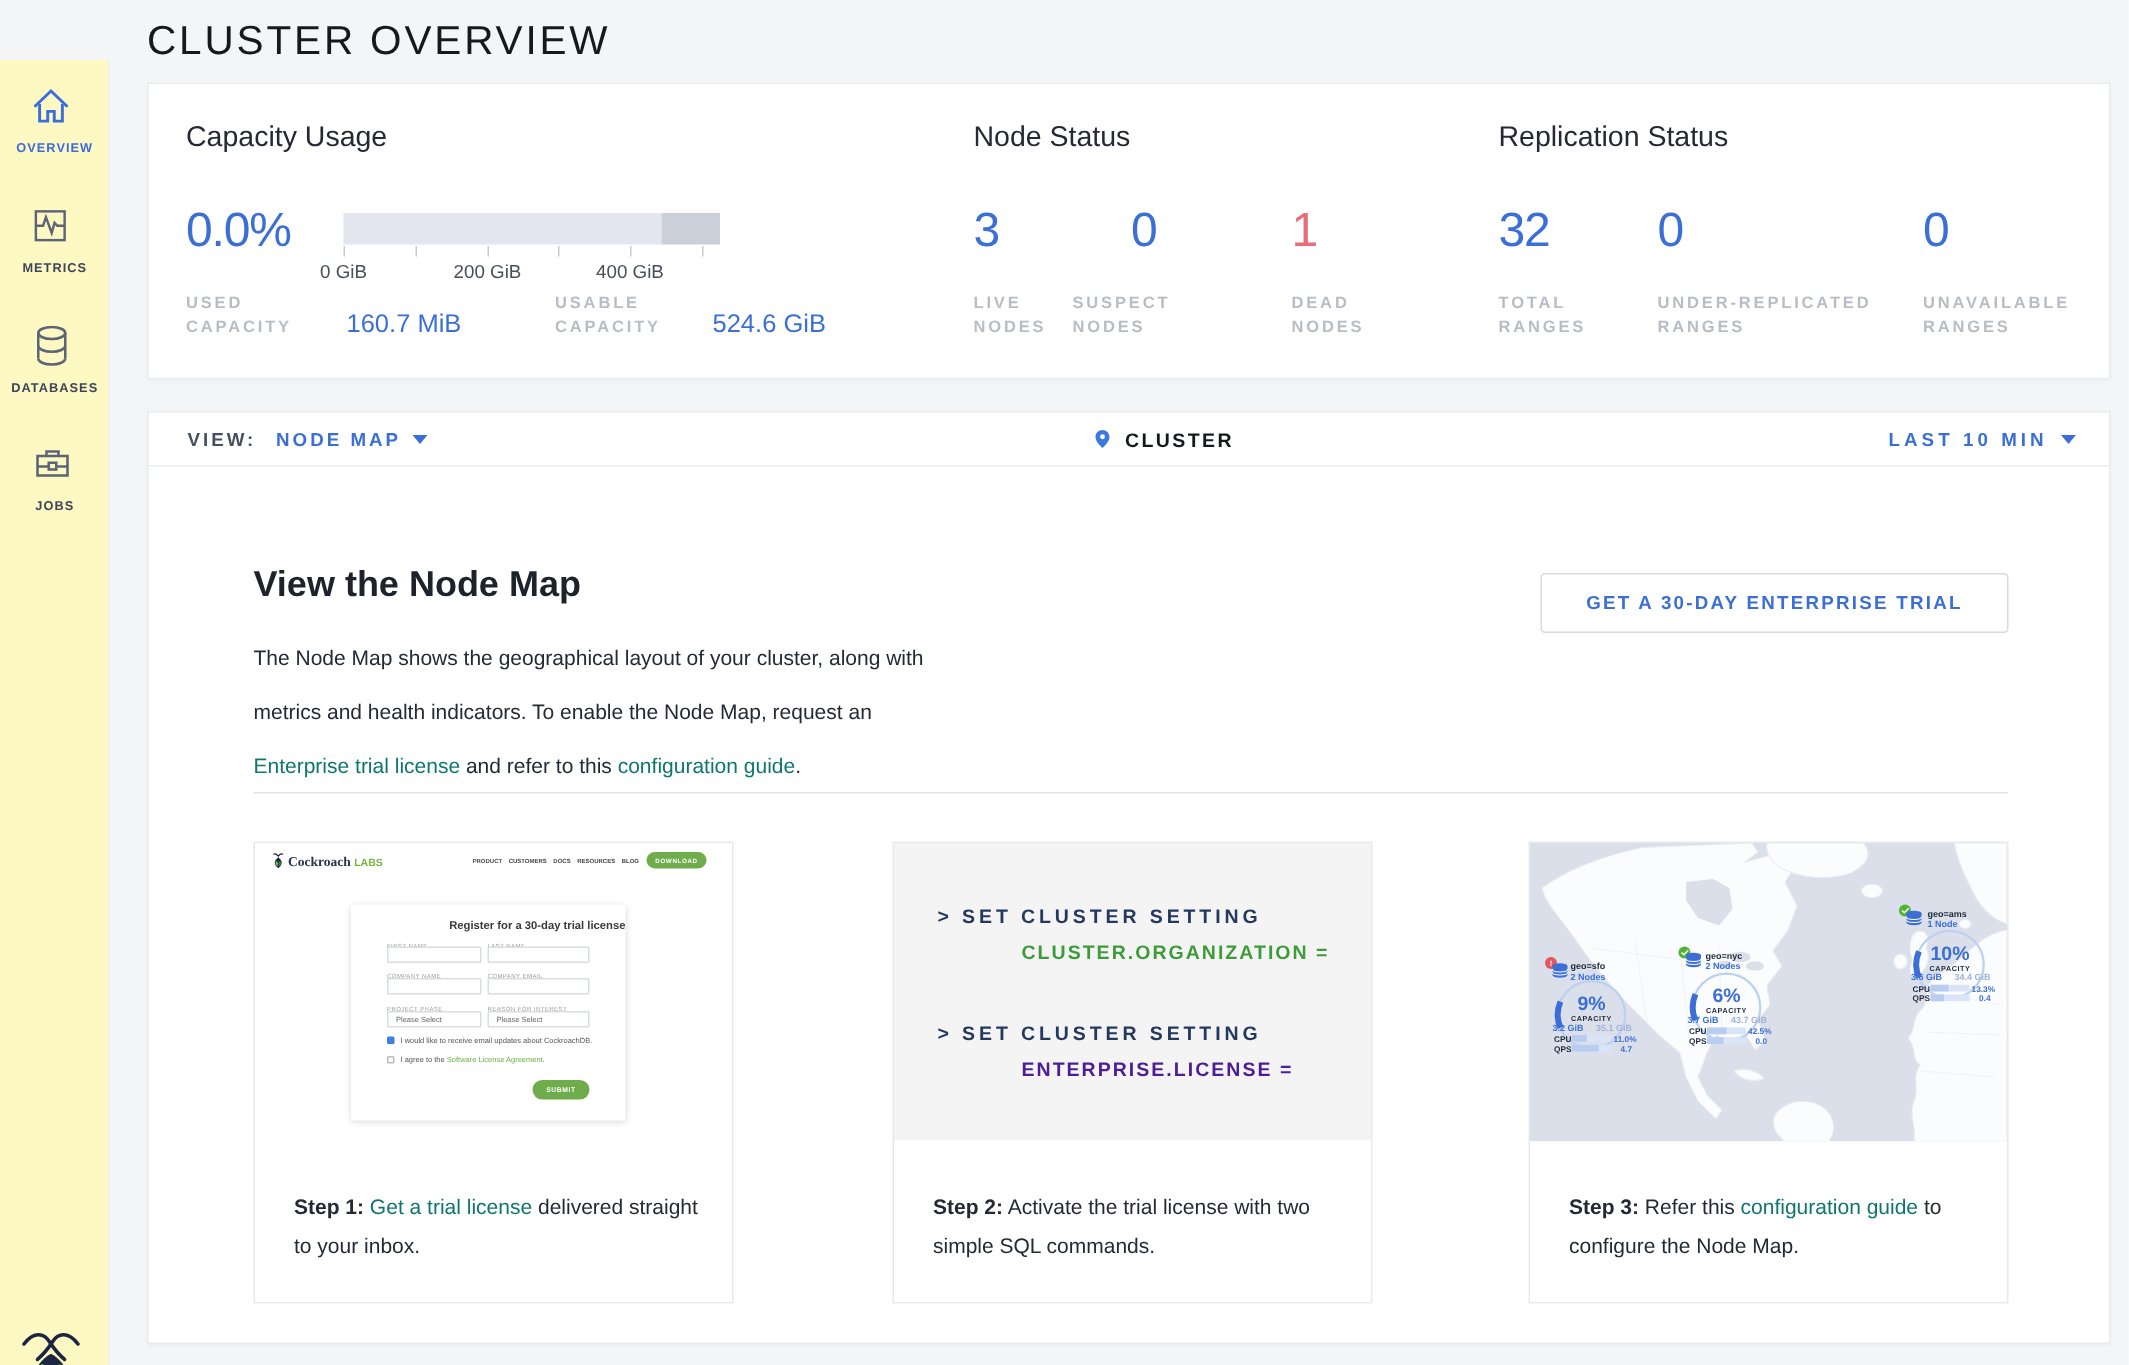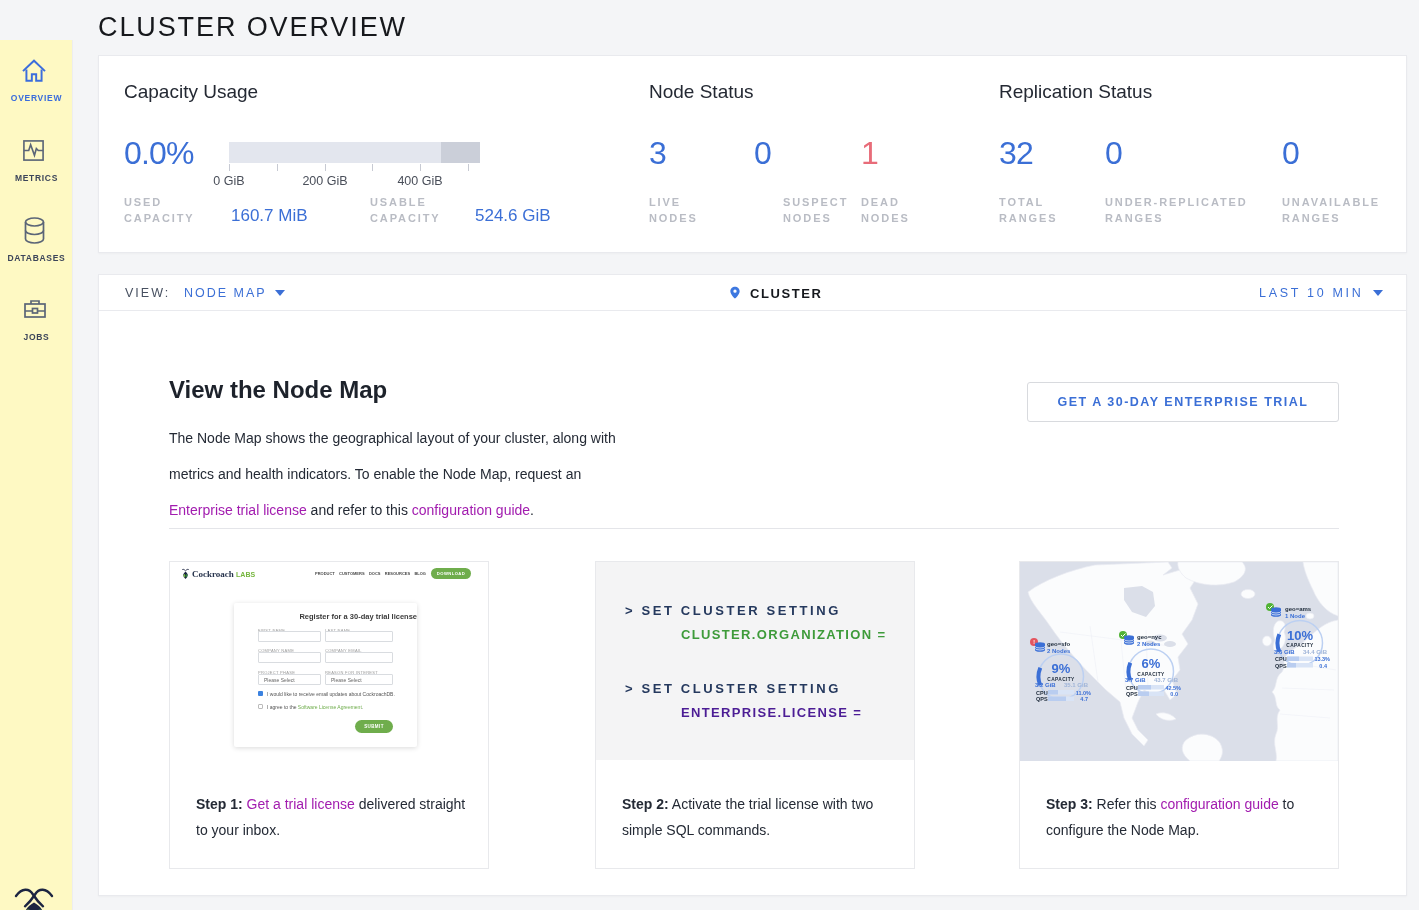--- a/index.html
+++ b/index.html
@@ -14,25 +14,25 @@
 #stats { left:98px; top:55px; width:1309px; height:198px; }
 #toolbar { left:98px; top:274px; width:1309px; height:37px; }
 #panel { left:98px; top:311px; width:1309px; height:585px; border-top:none; }
 .secttl { position:absolute; font-size:19px; color:#242933; }
 .bignum { position:absolute; font-size:32px; color:#3b6fd6; letter-spacing:-0.8px; }
 .bignum.red { color:#e86c79; }
 .slab { position:absolute; font-size:11px; letter-spacing:1.9px; color:#b9bcc4; line-height:16px; font-weight:bold; }
 .bval { position:absolute; font-size:17px; color:#3b6fd6; }
 .tick { position:absolute; width:1px; height:7px; background:#c7cad3; top:108px; }
 .ticklab { position:absolute; font-size:12.5px; color:#4a4f5a; top:118px; width:80px; text-align:center; }
-.tbtxt { font-size:12.5px; font-weight:normal; letter-spacing:2px; }
+.tbtxt { font-size:12.5px; font-weight:bold; letter-spacing:2px; }
 .blue { color:#3b6fd6; }
 .caret { display:inline-block; width:0; height:0; border-left:5px solid transparent; border-right:5px solid transparent; border-top:6px solid #3b6fd6; vertical-align:middle; margin-left:8px; margin-top:-2px; }
 a { text-decoration:none; }
-.lnk { color:#a21caf;margin-top:37px; }
+.lnk { color:#0f766e;margin-top:37px; }
 #h2 { position:absolute; left:169px; top:376px; font-size:24px; font-weight:600; color:#1d222b; }
 #para { position:absolute; left:169px; top:420px; width:600px; font-size:14px; line-height:36px; color:#242a35; }
 #trialbtn { position:absolute; left:1027px; top:382px; width:312px; height:40px; border:1px solid #d8dade; border-radius:3px; background:#fff; text-align:center; line-height:38px; font-size:12.5px; letter-spacing:1.5px; color:#3b6fd6; font-weight:bold; }
 #divider { position:absolute; left:169px; top:528px; width:1170px; height:1px; background:#e4e5e9; }
 .stepcard { position:absolute; top:561px; width:320px; height:308px; background:#fff; border:1px solid #e8e9ec; }
 .caption { position:absolute; left:26px; top:229px; width:290px; font-size:14px; line-height:26px; color:#242a35; }
 .caption b { font-weight:bold; }
 .codeln { position:absolute; font-size:13px; font-weight:bold; letter-spacing:2.6px; white-space:nowrap; }
 .flab { font-size:4px; color:#9a9a9a; letter-spacing:0.3px; }
 .finp { height:11px; border:0.5px solid #d9dce0; border-radius:1px; background:#fff; }
@@ -92,21 +92,21 @@
     <div class="slab" style="left:25px;top:138px">USED<br>CAPACITY</div>
     <div class="bval" style="left:132px;top:150px">160.7 MiB</div>
     <div class="slab" style="left:271px;top:138px">USABLE<br>CAPACITY</div>
     <div class="bval" style="left:376px;top:150px">524.6 GiB</div>
 
     <div class="secttl" style="left:550px;top:25px">Node Status</div>
     <div class="bignum" style="left:550px;top:79px">3</div>
     <div class="bignum" style="left:655px;top:79px">0</div>
     <div class="bignum red" style="left:762px;top:79px">1</div>
     <div class="slab" style="left:550px;top:138px">LIVE<br>NODES</div>
-    <div class="slab" style="left:684px;top:138px">SUSPECT<br>NODES</div>
+    <div class="slab" style="left:616px;top:138px">SUSPECT<br>NODES</div>
     <div class="slab" style="left:762px;top:138px">DEAD<br>NODES</div>
 
     <div class="secttl" style="left:900px;top:25px">Replication Status</div>
     <div class="bignum" style="left:900px;top:79px">32</div>
     <div class="bignum" style="left:1006px;top:79px">0</div>
     <div class="bignum" style="left:1183px;top:79px">0</div>
     <div class="slab" style="left:900px;top:138px">TOTAL<br>RANGES</div>
     <div class="slab" style="left:1006px;top:138px">UNDER-REPLICATED<br>RANGES</div>
     <div class="slab" style="left:1183px;top:138px">UNAVAILABLE<br>RANGES</div>
   </div>

